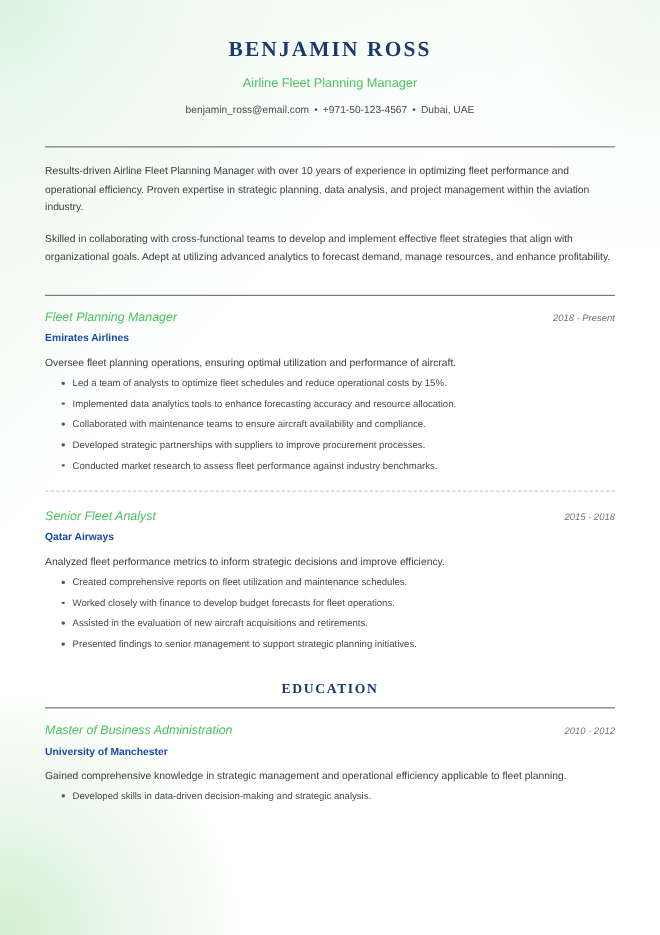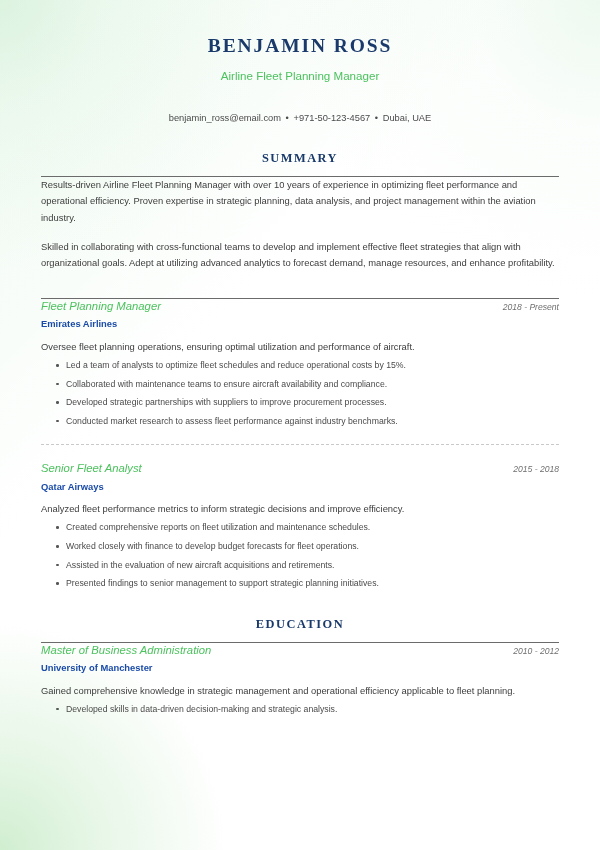--- a/index.html
+++ b/index.html
@@ -50,21 +50,21 @@
   }
   .job-subtitle {
     font-size: 11.6px;
     color: #4cc25e;
     margin-top: 12px;
     line-height: 1.2;
   }
   .contact {
     font-size: 9.3px;
     color: #4a4a4a;
-    margin-top: 29px;
+    margin-top: 11px;
     line-height: 1.3;
   }
   .contact .sep {
     padding: 0 2px;
   }
 
   
   .section {
     margin-top: 27px;
   }
@@ -78,20 +78,21 @@
     margin: 0;
     line-height: 1.2;
   }
   .section-rule {
     height: 0;
     border-top: 1.1px solid #6b6b6b;
     margin-top: 10px;
   }
 
   .section-body {
+    margin-top: 13px;
   }
   .para {
     font-size: 9.4px;
     color: #3d3d3d;
     line-height: 1.72;
     margin: 0;
   }
   .para + .para {
     margin-top: 13px;
   }
@@ -173,41 +174,41 @@
     <div class="contact">
       <span>benjamin_ross@email.com</span>
       <span class="sep">•</span>
       <span>+971-50-123-4567</span>
       <span class="sep">•</span>
       <span>Dubai, UAE</span>
     </div>
   </div>
 
   <div class="section">
-    <div class="section-title">SUMMARY</div>
     <div class="section-rule"></div>
     <div class="section-body">
       <p class="para">Results-driven Airline Fleet Planning Manager with over 10 years of experience in optimizing fleet performance and operational efficiency. Proven expertise in strategic planning, data analysis, and project management within the aviation industry.</p>
       <p class="para">Skilled in collaborating with cross-functional teams to develop and implement effective fleet strategies that align with organizational goals. Adept at utilizing advanced analytics to forecast demand, manage resources, and enhance profitability.</p>
     </div>
   </div>
 
   <div class="section">
     <div class="section-rule"></div>
     <div class="section-body">
 
       <div class="entry">
         <div class="entry-head">
           <div class="entry-title">Fleet Planning Manager</div>
           <div class="entry-date">2018 - Present</div>
         </div>
         <div class="entry-org">Emirates Airlines</div>
         <div class="entry-desc">Oversee fleet planning operations, ensuring optimal utilization and performance of aircraft.</div>
         <ul class="bullets">
           <li>Led a team of analysts to optimize fleet schedules and reduce operational costs by 15%.</li>
+          <li>Implemented data analytics tools to enhance forecasting accuracy and resource allocation.</li>
           <li>Collaborated with maintenance teams to ensure aircraft availability and compliance.</li>
           <li>Developed strategic partnerships with suppliers to improve procurement processes.</li>
           <li>Conducted market research to assess fleet performance against industry benchmarks.</li>
         </ul>
       </div>
 
       <div class="entry">
         <div class="entry-sep"></div>
         <div class="entry-head">
           <div class="entry-title">Senior Fleet Analyst</div>

